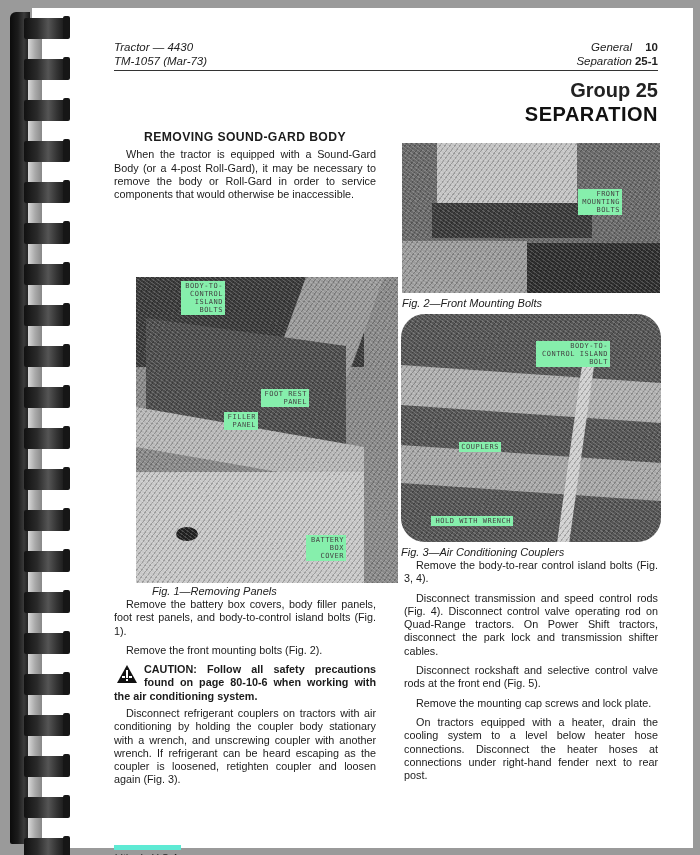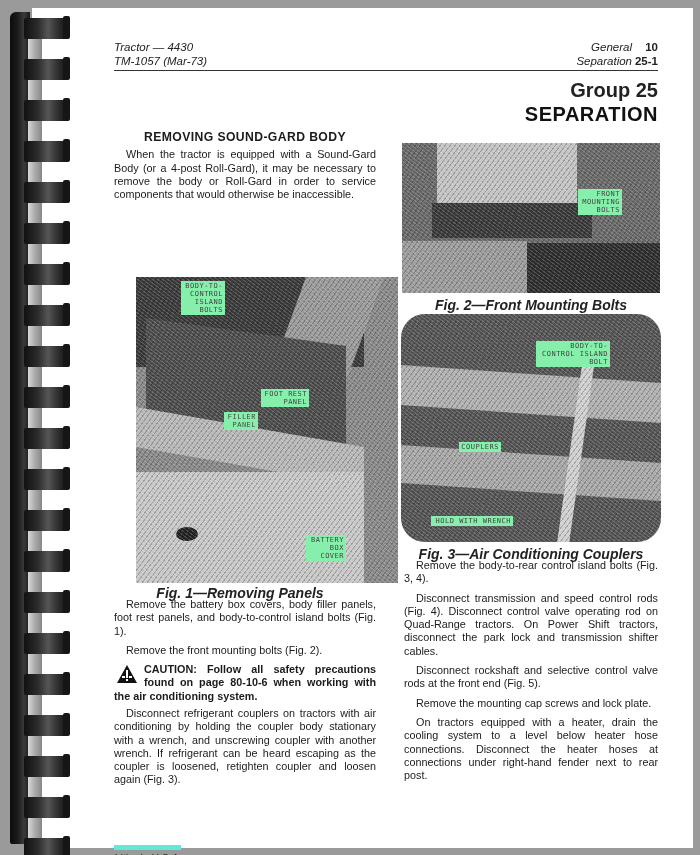--- a/index.html
+++ b/index.html
@@ -85,22 +85,22 @@
       background-image:
         repeating-linear-gradient(37deg, rgba(255,255,255,0.18) 0 1px, transparent 1px 3px),
         repeating-linear-gradient(-53deg, rgba(0,0,0,0.22) 0 1px, transparent 1px 4px);
     }
     .photo .tag {
       position: absolute; background: #86efac; color: #444;
       font-family: "DejaVu Sans Mono", monospace; font-size: 7px; line-height: 8px;
       text-align: right; padding: 1px 2px; letter-spacing: 0.5px;
     }
     .caption {
-      position: absolute; font-size: 14px; font-style: italic; font-weight: bold;
-      text-align: center; color: #222;
+      position: absolute; font-size: 11px; font-style: italic; font-weight: normal;
+      color: #222;
     }
 
     .caution {
       position: absolute; left: 114px; top: 663px; width: 262px;
       font-size: 10.8px; line-height: 13.3px; font-weight: bold; color: #1b1b1b;
       text-align: justify;
     }
     .caution .icon {
       float: left; width: 22px; height: 20px; margin: 1px 6px 0 2px;
     }
@@ -188,21 +188,21 @@
   <div style="position:absolute;left:10px;top:55px;width:200px;height:100px;background:#4d4d4d;transform:skewY(8deg);"></div>
   <div style="position:absolute;left:0;top:150px;width:228px;height:40px;background:#b8b8b8;transform:skewY(10deg);"></div>
   <div style="position:absolute;left:0;top:195px;width:228px;height:111px;background:#c8c8c8;"></div>
   <div style="position:absolute;left:40px;top:250px;width:22px;height:14px;background:#222;border-radius:50%;"></div>
   <div class="noise"></div>
   <div class="tag" style="left:45px;top:4px;width:40px;">BODY-TO-CONTROL ISLAND BOLTS</div>
   <div class="tag" style="left:125px;top:80px;width:44px;margin-top:32px;">FOOT REST PANEL</div>
   <div class="tag" style="left:88px;top:135px;width:30px;font-family:Liberation Mono, monospace;">FILLER PANEL</div>
   <div class="tag" style="left:170px;top:258px;width:36px;">BATTERY BOX COVER</div>
 </div>
-<div class="caption" style="left:126px; top:585px; width:228px;">Fig. 1—Removing Panels</div>
+<div class="caption" style="left:152px; top:585px; width:228px;">Fig. 1—Removing Panels</div>
 
 <div class="col col-left" style="top:598px;">
   <p>Remove the battery box covers, body filler panels, foot rest panels, and body-to-control island bolts (Fig. 1).</p>
   <p>Remove the front mounting bolts (Fig. 2).</p>
 </div>
 
 <div class="caution">
   <span class="icon">
     <svg width="22" height="20" viewBox="0 0 22 20">
       <polygon points="11,1 21,19 1,19" fill="#111"></polygon>

